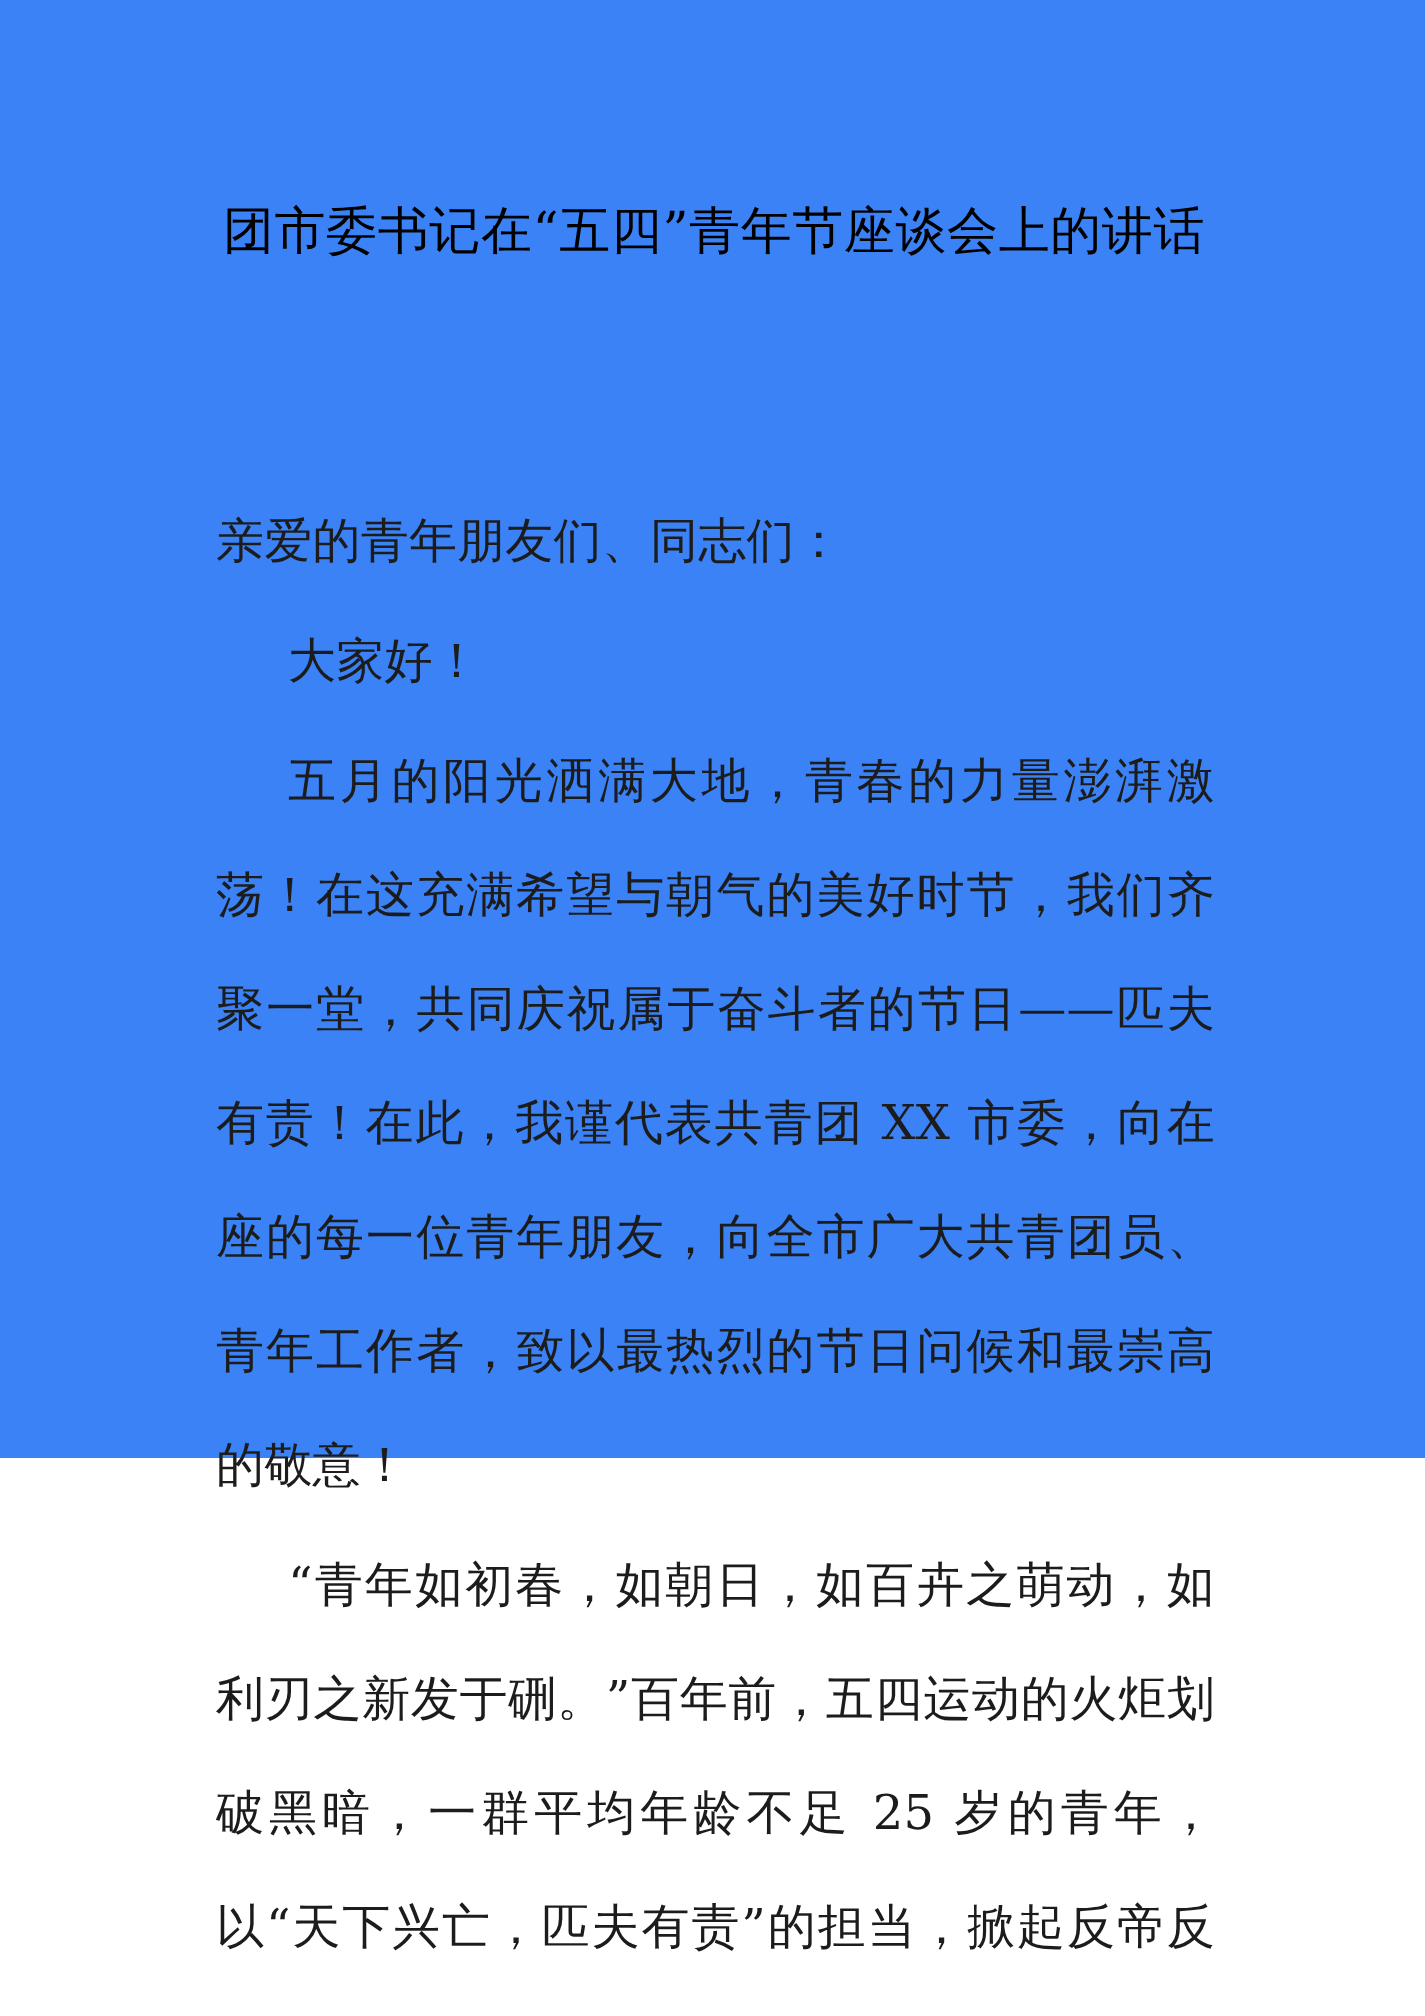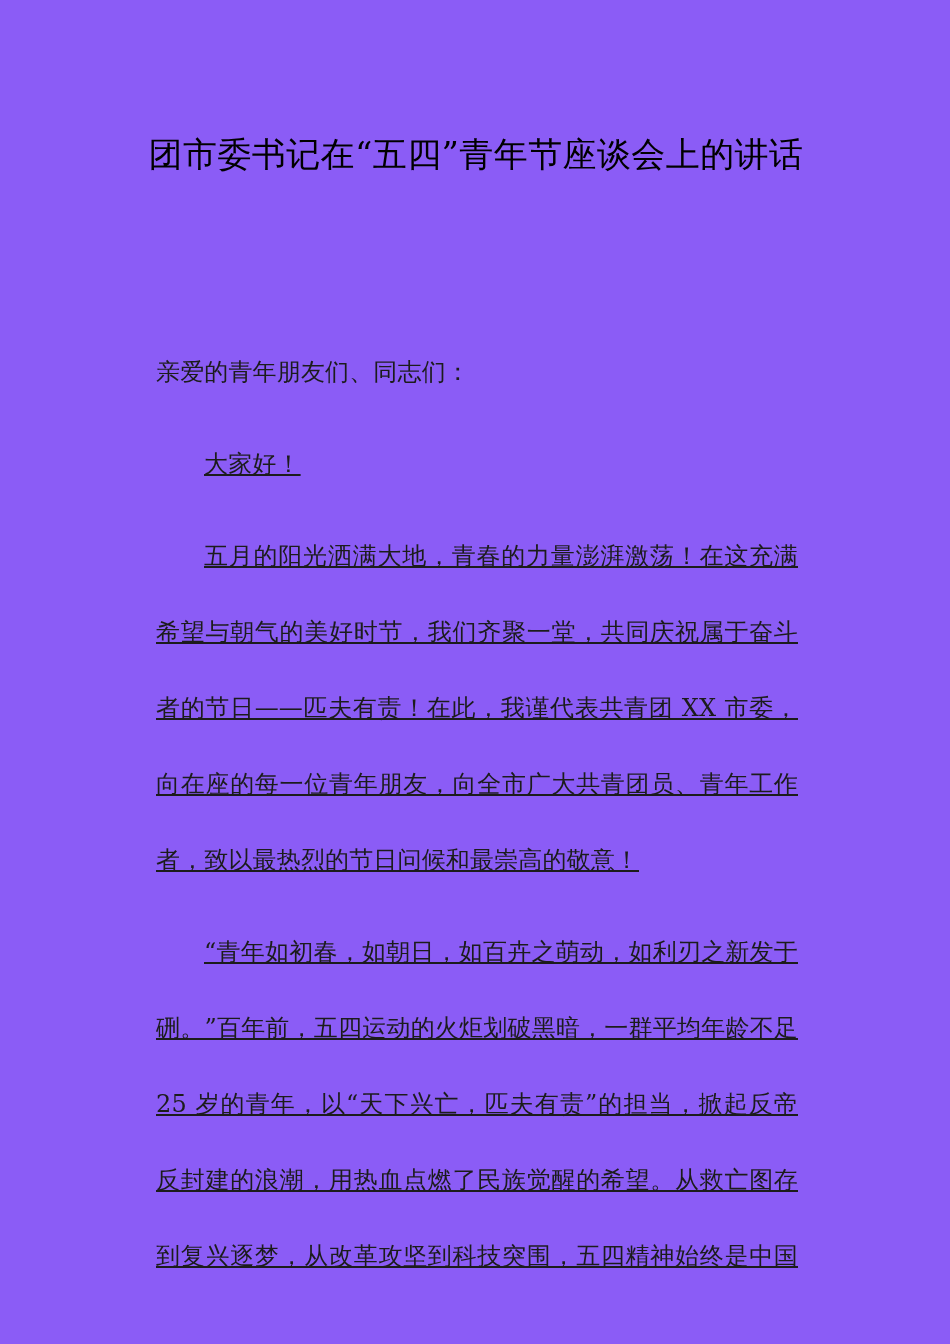--- a/index.html
+++ b/index.html
@@ -17,22 +17,22 @@
     color: #1a1a1a;
     -webkit-font-smoothing: antialiased;
   }
 
   
   .page {
     position: absolute;
     left: 0;
     top: 0;
     width: 950px;
-    height: 1344px;
-    background: #8b5cf6;
+    height: 972px;
+    background: #3b82f6;
   }
 
   
   .doc-title {
     position: absolute;
     left: 140px;
     top: 116px;
     width: 672px;
     text-align: center;
     font-size: 34px;
@@ -47,33 +47,32 @@
 
   
   .body-block {
     position: absolute;
     left: 140px;
     top: 318px;
     width: 674px;
   }
 
   .para {
-    margin: 16px;
-    font-size: 24px;
+    margin: 4px;
+    font-size: 32px;
     line-height: 76px;
     text-align: justify;
     text-justify: inter-ideograph;
     word-break: break-all;
     letter-spacing: 0.15px;
     color: #1c1c1c;
   }
 
   .para.indent {
     text-indent: 48px;
-    text-decoration: underline;
   }
 
   
   .para.clipped {
     max-height: 400px;
     overflow: hidden;
   }
 </style>
 </head>
 <body>

